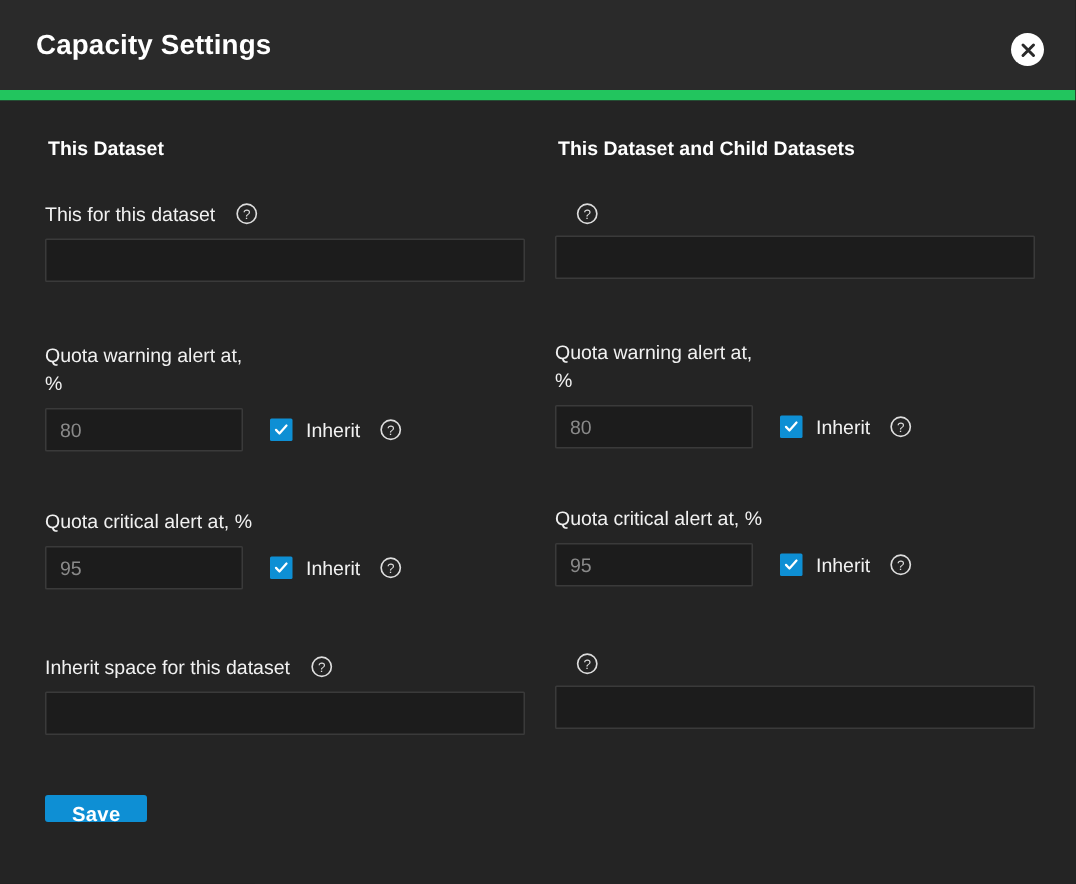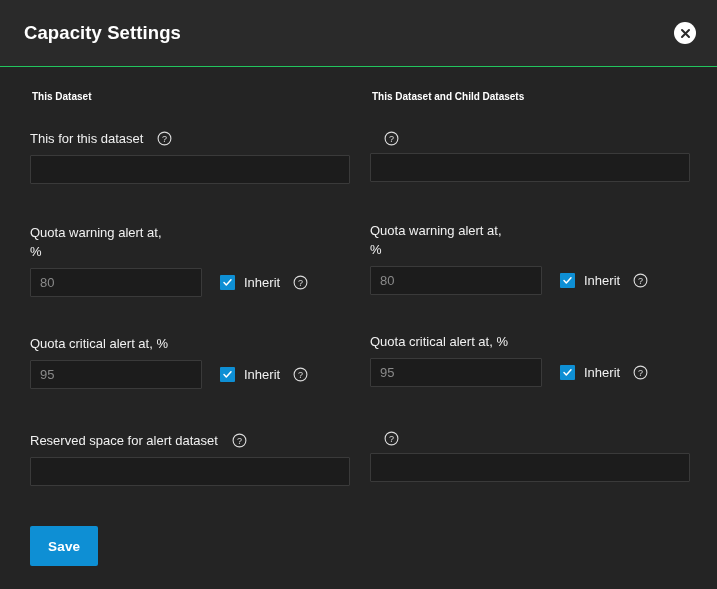--- a/index.html
+++ b/index.html
@@ -12,21 +12,21 @@
   }
   .window {
     width: 717px; height: 589px;
     background: #242424;
     display: flex; flex-direction: column;
   }
   
   .titlebar {
     height: 67px;
     background: #2a2a2a;
-    border-bottom: 1px solid #22c55e;
+    border-bottom: 7px solid #22c55e;
     display: flex; align-items: center;
     padding: 0 20px 0 24px;
     flex: 0 0 auto;
     position: relative;
   }
   .title {
     color: #ffffff;
     font-size: 18.5px;
     font-weight: bold;
     letter-spacing: 0.1px;
@@ -52,21 +52,21 @@
     position: relative;
   }
   .columns {
     display: flex;
     gap: 20px;
   }
   .col { width: 320px; flex: 0 0 320px; }
 
   .section-heading {
     color: #ffffff;
-    font-size: 10px;
+    font-size: 13px;
     font-weight: bold;
     margin: 0 0 26px 2px;
     line-height: 1.2;
   }
 
   .field { margin-bottom: 0; }
 
   .field-label {
     color: #f1f1f1;
     font-size: 13px;
@@ -96,21 +96,21 @@
     border: 1px solid #3a3a3a;
     border-radius: 1px;
     color: #e6e6e6;
     font-size: 13px;
     font-family: "Liberation Sans", sans-serif;
     padding: 0 9px;
     width: 100%;
     outline: none;
   }
   .input::placeholder { color: #8a8a8a; opacity: 1; }
-  .input.short { width: 172px; }
+  .input.short { width: 132px; }
 
   .row-inline {
     display: flex;
     align-items: center;
   }
   .inherit-group {
     display: flex;
     align-items: center;
     margin-left: 18px;
     text-align: center;
@@ -139,21 +139,21 @@
   .save-wrap { margin-top: 40px; }
   .save-btn {
     background: #0e8fd4;
     color: #ffffff;
     border: none;
     border-radius: 2px;
     font-size: 13.5px;
     font-family: "Liberation Sans", sans-serif;
     font-weight: bold;
     padding: 5px 18px;
-    height: 40px;
+    height: 18px;
     cursor: pointer;
     letter-spacing: 0.2px;
   }
 </style>
 </head>
 <body>
 
 <div class="window">
 
   <div class="titlebar">
@@ -233,21 +233,21 @@
                 </svg>
               </span>
             </div>
           </div>
         </div>
 
         <div class="gap-c"></div>
 
         <div class="field">
           <div class="field-label">
-            <span class="lbl-text">Reserved space for alert dataset</span>
+            <span class="lbl-text">Inherit space for this dataset</span>
             <span class="help-icon">
               <svg width="15" height="15" viewBox="0 0 15 15">
                 <circle cx="7.5" cy="7.5" r="6.4" fill="none" stroke="#dcdcdc" stroke-width="1.1"></circle>
                 <text x="7.5" y="11" text-anchor="middle" font-size="9" font-family="Liberation Sans, sans-serif" fill="#dcdcdc">?</text>
               </svg>
             </span>
           </div>
           <input class="input" type="text" placeholder="" style="">
         </div>
 

